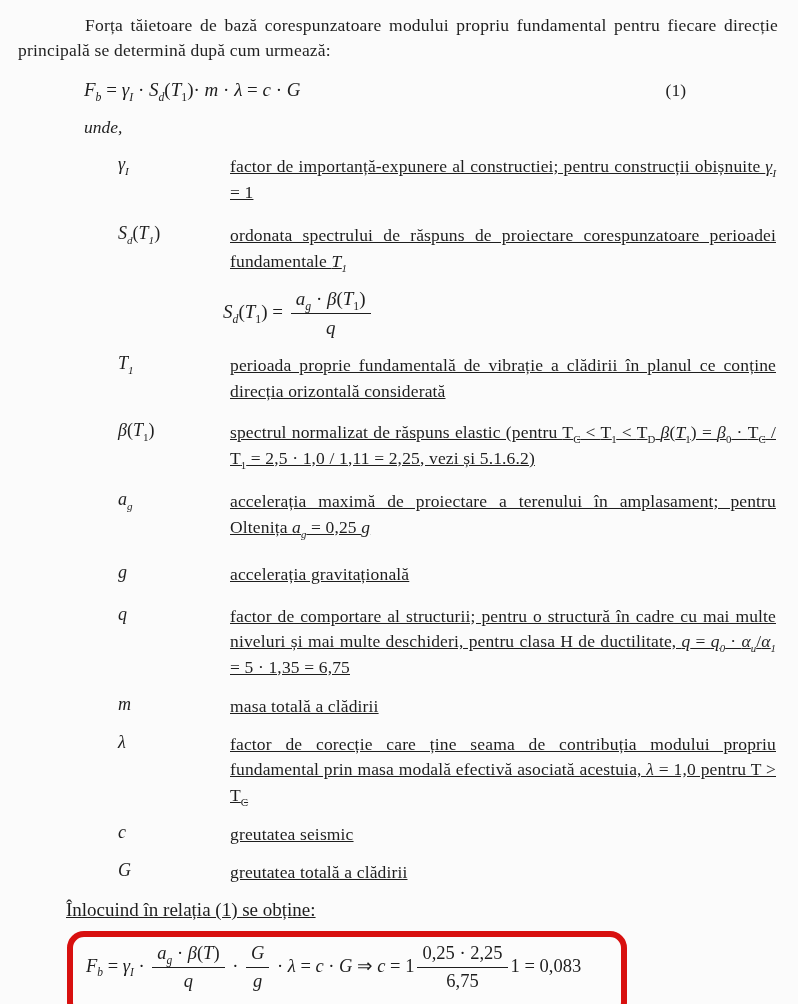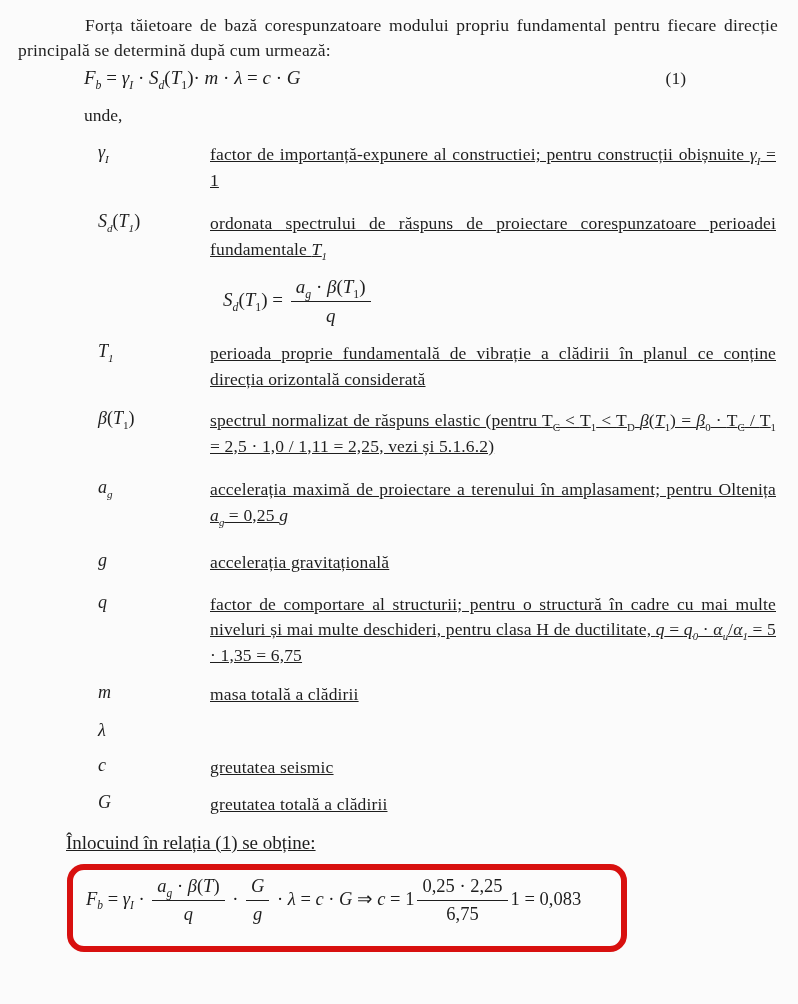--- a/index.html
+++ b/index.html
@@ -14,30 +14,30 @@
 
   .intro{
     margin:0;
     font-size:17.5px;line-height:25px;
     text-align:justify;text-indent:67px;
     letter-spacing:.2px;
   }
 
   .eq-row{
     display:flex;justify-content:space-between;align-items:center;
-    margin:4px 92px 0 66px;
+    margin:16px 92px 0 66px;
     font-size:19px;
   }
   .eq-number{font-size:17.5px;font-style:normal;}
 
-  .unde{margin:16px 0 0 66px;font-size:17.5px;}
+  .unde{margin:16px 0 0 66px;font-size:17.5px;font-style:italic;}
 
   .def-row{display:flex;margin-top:16px;}
   .def-symbol{
-    flex:0 0 112px;margin-left:80px;
+    flex:0 0 112px;margin-left:100px;
     font-size:18px;
   }
   .def-desc{
     flex:1;margin-right:2px;
     font-size:17.5px;line-height:25.5px;
     text-align:justify;
     letter-spacing:.15px;
     text-decoration:underline;
   }
 
@@ -128,20 +128,21 @@
     <span class="def-desc formula"><span>factor de comportare al structurii; pentru o structură în cadre cu mai multe niveluri și mai multe deschideri, pentru clasa H de ductilitate, </span><span class="it">q</span><span> = </span><span class="it">q</span><sub class="it">0</sub><span> · </span><span class="it">α</span><sub class="it">u</sub><span>/</span><span class="it">α</span><sub class="it">1</sub><span> = 5 · 1,35 = 6,75</span></span>
   </div>
 
   <div class="def-row mt14">
     <span class="def-symbol formula"><span class="it">m</span></span>
     <span class="def-desc formula"><span>masa totală a clădirii</span></span>
   </div>
 
   <div class="def-row mt12">
     <span class="def-symbol formula"><span class="it">λ</span></span>
+    <span class="def-desc formula"><span>factor de corecție care ține seama de contribuția modului propriu fundamental prin masa modală efectivă asociată acestuia, </span><span class="it">λ</span><span> = 1,0 pentru T &gt; </span><span>T</span><sub>C</sub></span>
   </div>
 
   <div class="def-row mt14">
     <span class="def-symbol formula"><span class="it">c</span></span>
     <span class="def-desc formula"><span>greutatea seismic</span></span>
   </div>
 
   <div class="def-row mt12">
     <span class="def-symbol formula"><span class="it">G</span></span>
     <span class="def-desc formula"><span>greutatea totală a clădirii</span></span>

